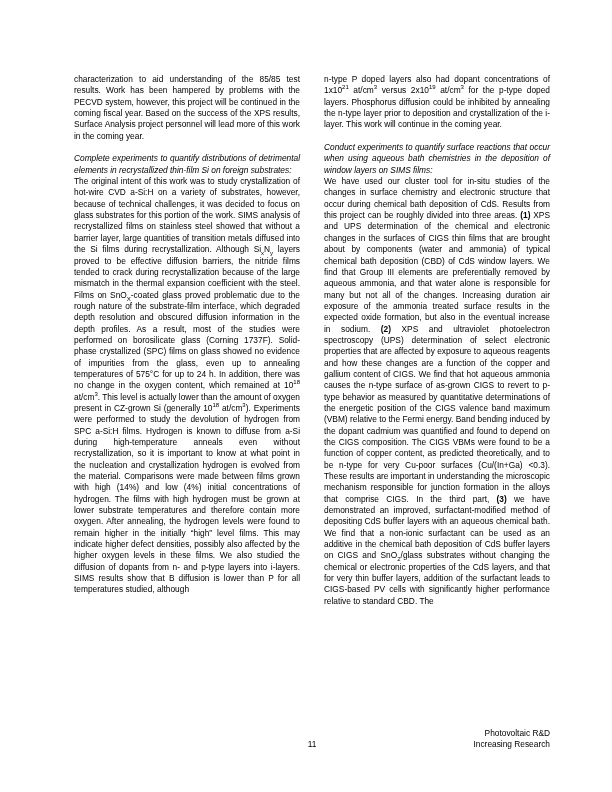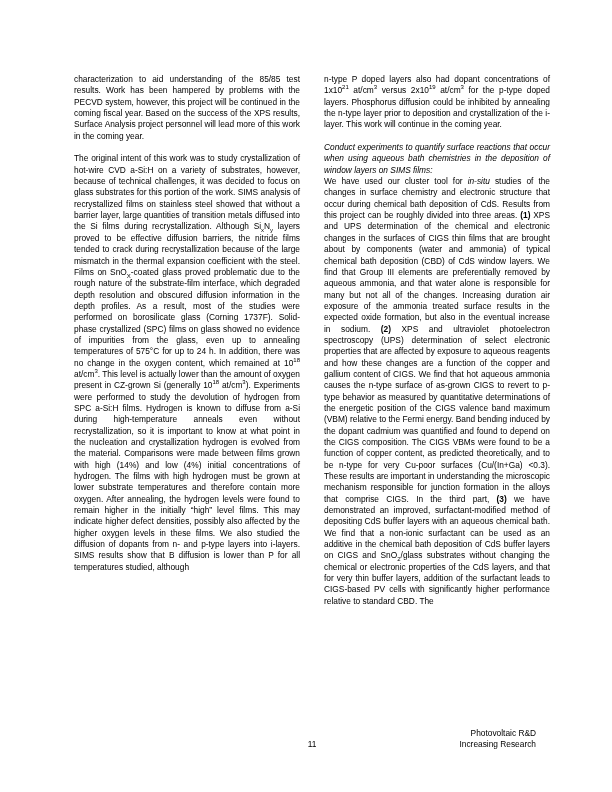--- a/index.html
+++ b/index.html
@@ -38,21 +38,21 @@
     hyphens: none;
   }
   p.body.ital {
     font-style: italic;
   }
   p.spacer-para {
     margin: 0;
     height: 11.35px;
   }
   .b { font-weight: bold; }
-  .i { font-style: italic; }
+  .i { }
   sup {
     font-size: 6px;
     vertical-align: super;
     line-height: 0;
   }
   sub {
     font-size: 6px;
     vertical-align: sub;
     line-height: 0;
   }
@@ -60,38 +60,39 @@
     position: absolute;
     left: 0;
     top: 739px;
     width: 612px;
     text-align: center;
     font-size: 8.35px;
     line-height: 11px;
   }
   .footer-right {
     position: absolute;
-    right: 82px;
+    right: 68px;
     top: 728px;
     text-align: right;
     font-size: 8.35px;
     line-height: 11.3px;
   }
   .footer-right div { white-space: nowrap; }
 </style>
 </head>
 <body>
 
 <div class="page">
 
   <div class="columns">
 
     <div class="col">
       <p class="body">characterization to aid understanding of the 85/85 test results. Work has been hampered by problems with the PECVD system, however, this project will be continued in the coming fiscal year. Based on the success of the XPS results, Surface Analysis project personnel will lead more of this work in the coming year.</p>
       <p class="spacer-para"></p>
+      <p class="body ital">Complete experiments to quantify distributions of detrimental elements in recrystallized thin-film Si on foreign substrates:</p>
       <p class="body"><span>The original intent of this work was to study crystallization of hot-wire CVD a-Si:H on a variety of substrates, however, because of technical challenges, it was decided to focus on glass substrates for this portion of the work. SIMS analysis of recrystallized films on stainless steel showed that without a barrier layer, large quantities of transition metals diffused into the Si films during recrystallization. Although Si</span><sub>x</sub><span>N</span><sub>y</sub><span> layers proved to be effective diffusion barriers, the nitride films tended to crack during recrystallization because of the large mismatch in the thermal expansion coefficient with the steel. Films on SnO</span><sub>X</sub><span>-coated glass proved problematic due to the rough nature of the substrate-film interface, which degraded depth resolution and obscured diffusion information in the depth profiles. As a result, most of the studies were performed on borosilicate glass (Corning 1737F). Solid-phase crystallized (SPC) films on glass showed no evidence of impurities from the glass, even up to annealing temperatures of 575°C for up to 24 h. In addition, there was no change in the oxygen content, which remained at 10</span><sup>18</sup><span> at/cm</span><sup>3</sup><span>. This level is actually lower than the amount of oxygen present in CZ-grown Si (generally 10</span><sup>18</sup><span> at/cm</span><sup>3</sup><span>). Experiments were performed to study the devolution of hydrogen from SPC a-Si:H films. Hydrogen is known to diffuse from a-Si during high-temperature anneals even without recrystallization, so it is important to know at what point in the nucleation and crystallization hydrogen is evolved from the material. Comparisons were made between films grown with high (14%) and low (4%) initial concentrations of hydrogen. The films with high hydrogen must be grown at lower substrate temperatures and therefore contain more oxygen. After annealing, the hydrogen levels were found to remain higher in the initially “high” level films. This may indicate higher defect densities, possibly also affected by the higher oxygen levels in these films. We also studied the diffusion of dopants from n- and p-type layers into i-layers. SIMS results show that B diffusion is lower than P for all temperatures studied, although</span></p>
     </div>
 
     <div class="col">
       <p class="body"><span>n-type P doped layers also had dopant concentrations of 1x10</span><sup>21</sup><span> at/cm</span><sup>3</sup><span> versus 2x10</span><sup>19</sup><span> at/cm</span><sup>3</sup><span> for the p-type doped layers. Phosphorus diffusion could be inhibited by annealing the n-type layer prior to deposition and crystallization of the i-layer. This work will continue in the coming year.</span></p>
       <p class="spacer-para"></p>
       <p class="body ital">Conduct experiments to quantify surface reactions that occur when using aqueous bath chemistries in the deposition of window layers on SIMS films:</p>
       <p class="body"><span>We have used our cluster tool for </span><span class="i">in-situ</span><span> studies of the changes in surface chemistry and electronic structure that occur during chemical bath deposition of CdS. Results from this project can be roughly divided into three areas. </span><span class="b">(1)</span><span> XPS and UPS determination of the chemical and electronic changes in the surfaces of CIGS thin films that are brought about by components (water and ammonia) of typical chemical bath deposition (CBD) of CdS window layers. We find that Group III elements are preferentially removed by aqueous ammonia, and that water alone is responsible for many but not all of the changes. Increasing duration air exposure of the ammonia treated surface results in the expected oxide formation, but also in the eventual increase in sodium. </span><span class="b">(2)</span><span> XPS and ultraviolet photoelectron spectroscopy (UPS) determination of select electronic properties that are affected by exposure to aqueous reagents and how these changes are a function of the copper and gallium content of CIGS. We find that hot aqueous ammonia causes the n-type surface of as-grown CIGS to revert to p-type behavior as measured by quantitative determinations of the energetic position of the CIGS valence band maximum (VBM) relative to the Fermi energy. Band bending induced by the dopant cadmium was quantified and found to depend on the CIGS composition. The CIGS VBMs were found to be a function of copper content, as predicted theoretically, and to be n-type for very Cu-poor surfaces (Cu/(In+Ga) &lt;0.3). These results are important in understanding the microscopic mechanism responsible for junction formation in the alloys that comprise CIGS. In the third part, </span><span class="b">(3)</span><span> we have demonstrated an improved, surfactant-modified method of depositing CdS buffer layers with an aqueous chemical bath. We find that a non-ionic surfactant can be used as an additive in the chemical bath deposition of CdS buffer layers on CIGS and SnO</span><sub>2</sub><span>/glass substrates without changing the chemical or electronic properties of the CdS layers, and that for very thin buffer layers, addition of the surfactant leads to CIGS-based PV cells with significantly higher performance relative to standard CBD. The</span></p>
     </div>
 

